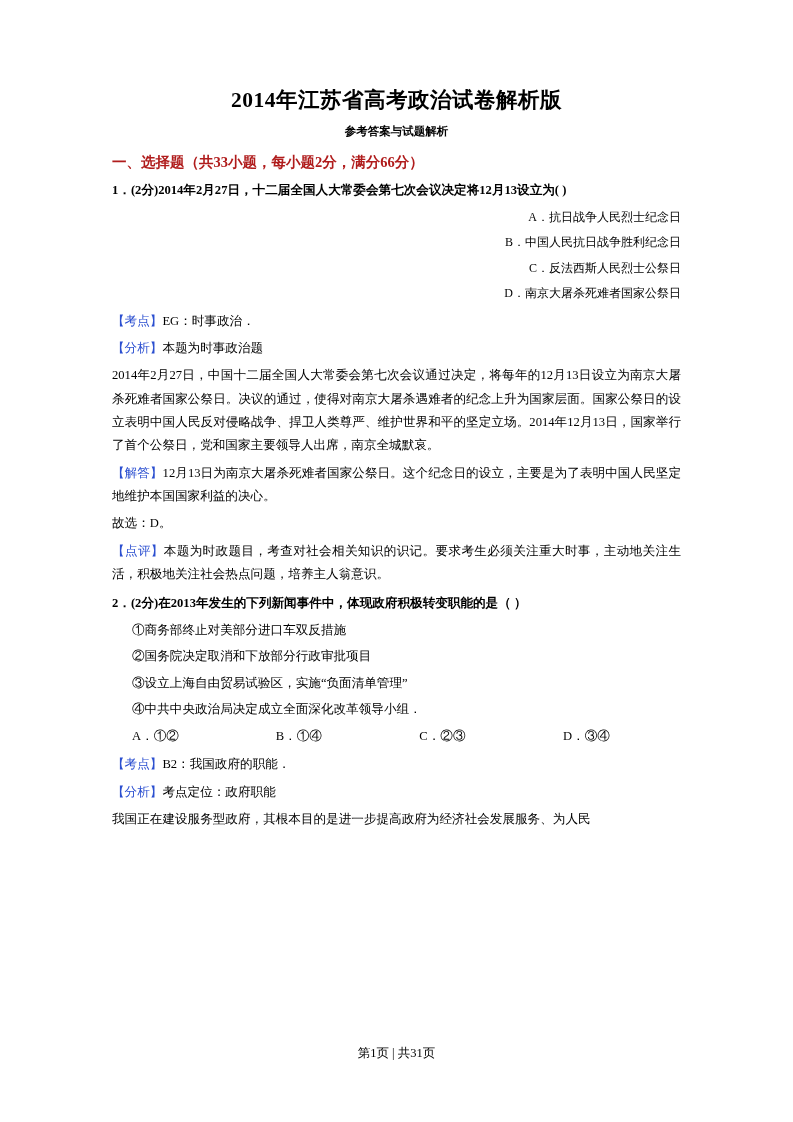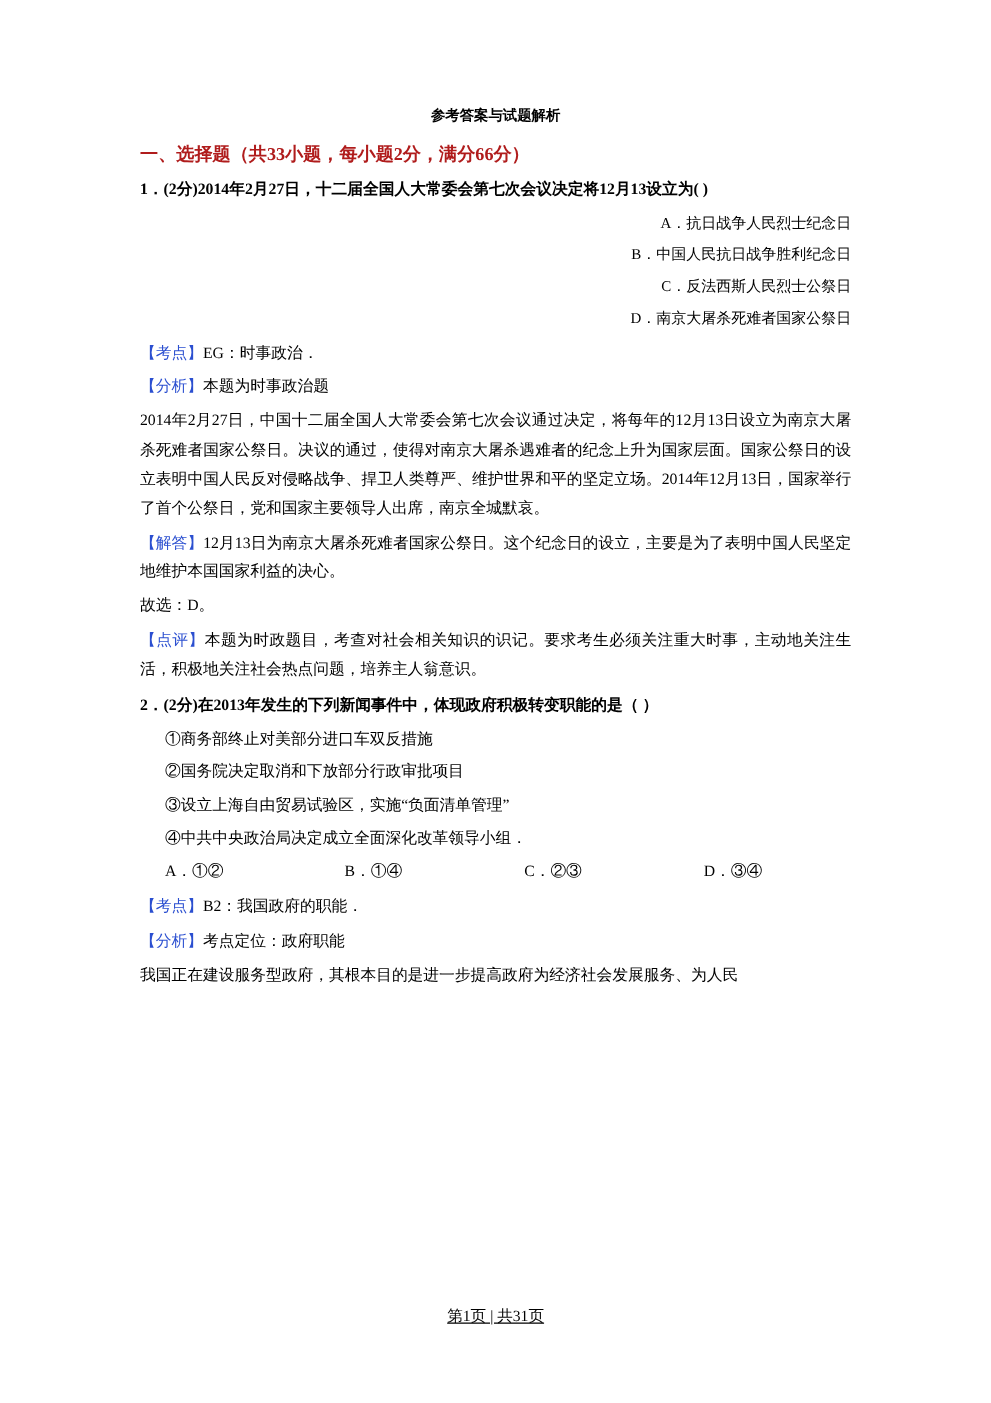--- a/index.html
+++ b/index.html
@@ -85,29 +85,29 @@
     padding-left: 20px;
   }
   .footer {
     position: absolute;
     left: 0;
     bottom: 60px;
     width: 793px;
     text-align: center;
     font-size: 12.5px;
     color: #000;
-    text-decoration: underline;
   }
   .spacer-sm { height: 4px; }
 </style>
 </head>
 <body>
 
 <div class="page">
 
+  <div class="doc-title">2014年江苏省高考政治试卷解析版</div>
   <div class="doc-subtitle">参考答案与试题解析</div>
 
   <div class="section-head">一、选择题（共33小题，每小题2分，满分66分）</div>
 
   <div class="q-line">1．(2分)2014年2月27日，十二届全国人大常委会第七次会议决定将12月13设立为(      )</div>
   <div class="opt">A．抗日战争人民烈士纪念日</div>
   <div class="opt">B．中国人民抗日战争胜利纪念日</div>
   <div class="opt">C．反法西斯人民烈士公祭日</div>
   <div class="opt">D．南京大屠杀死难者国家公祭日</div>
 

